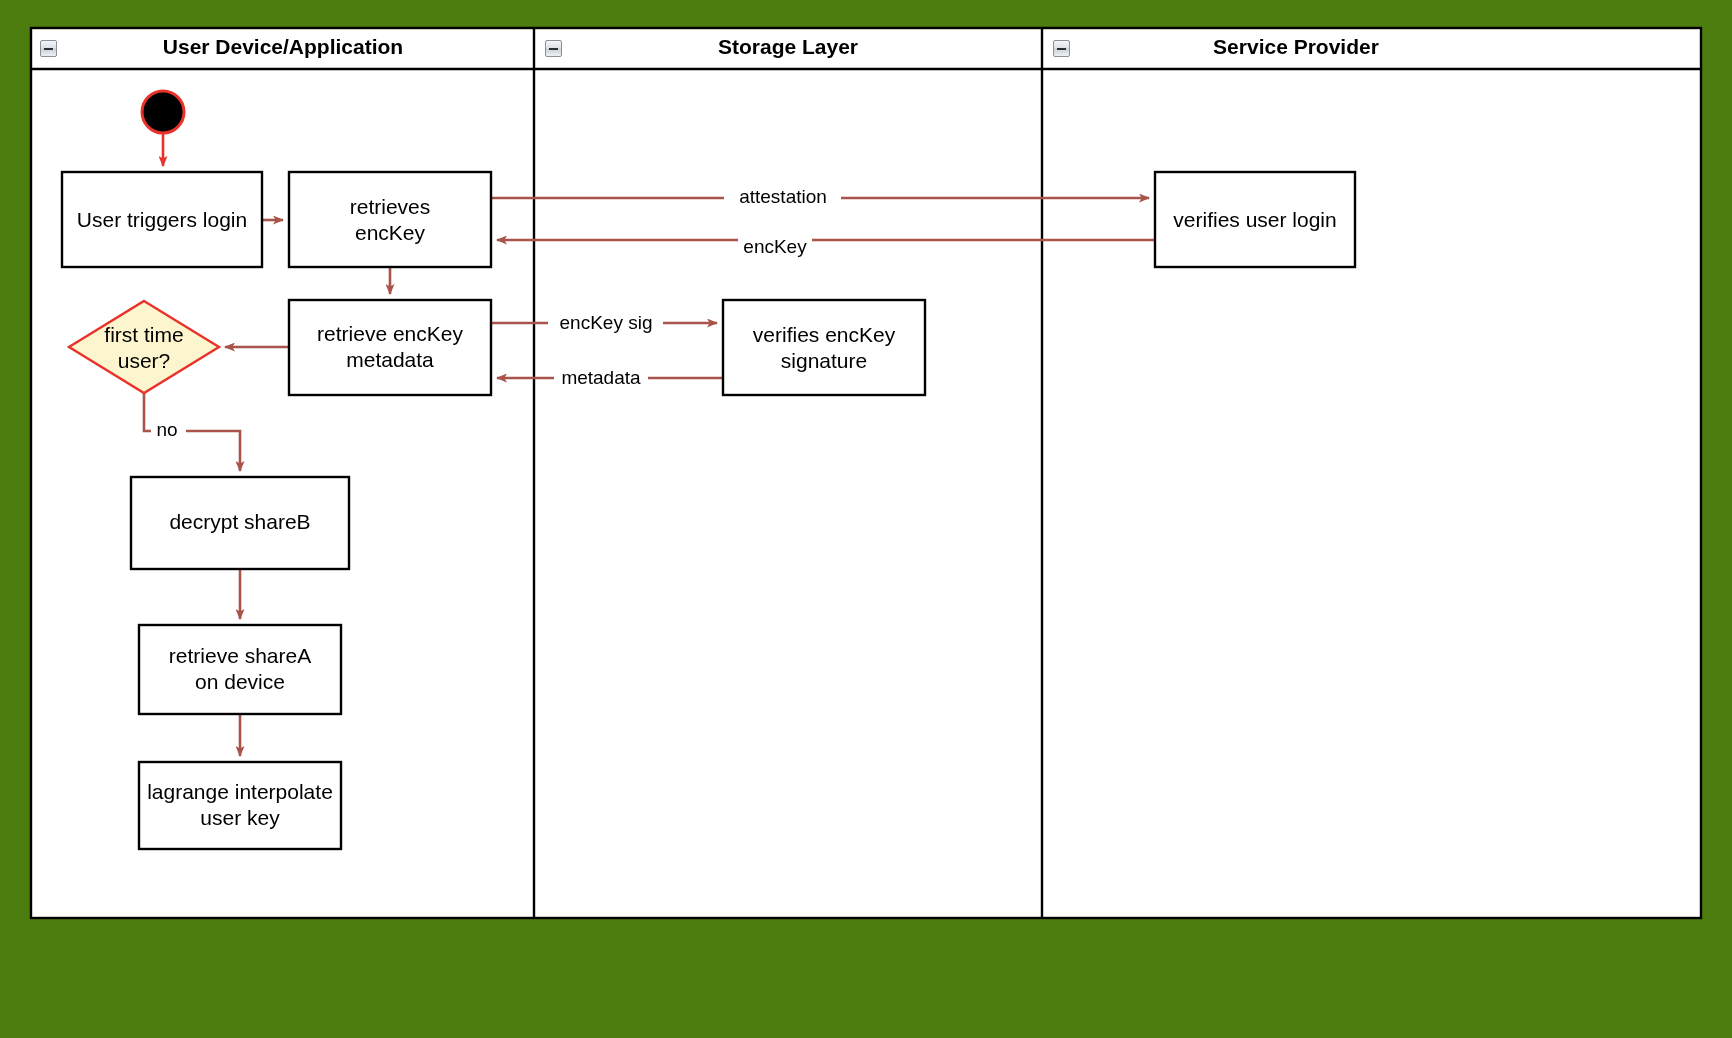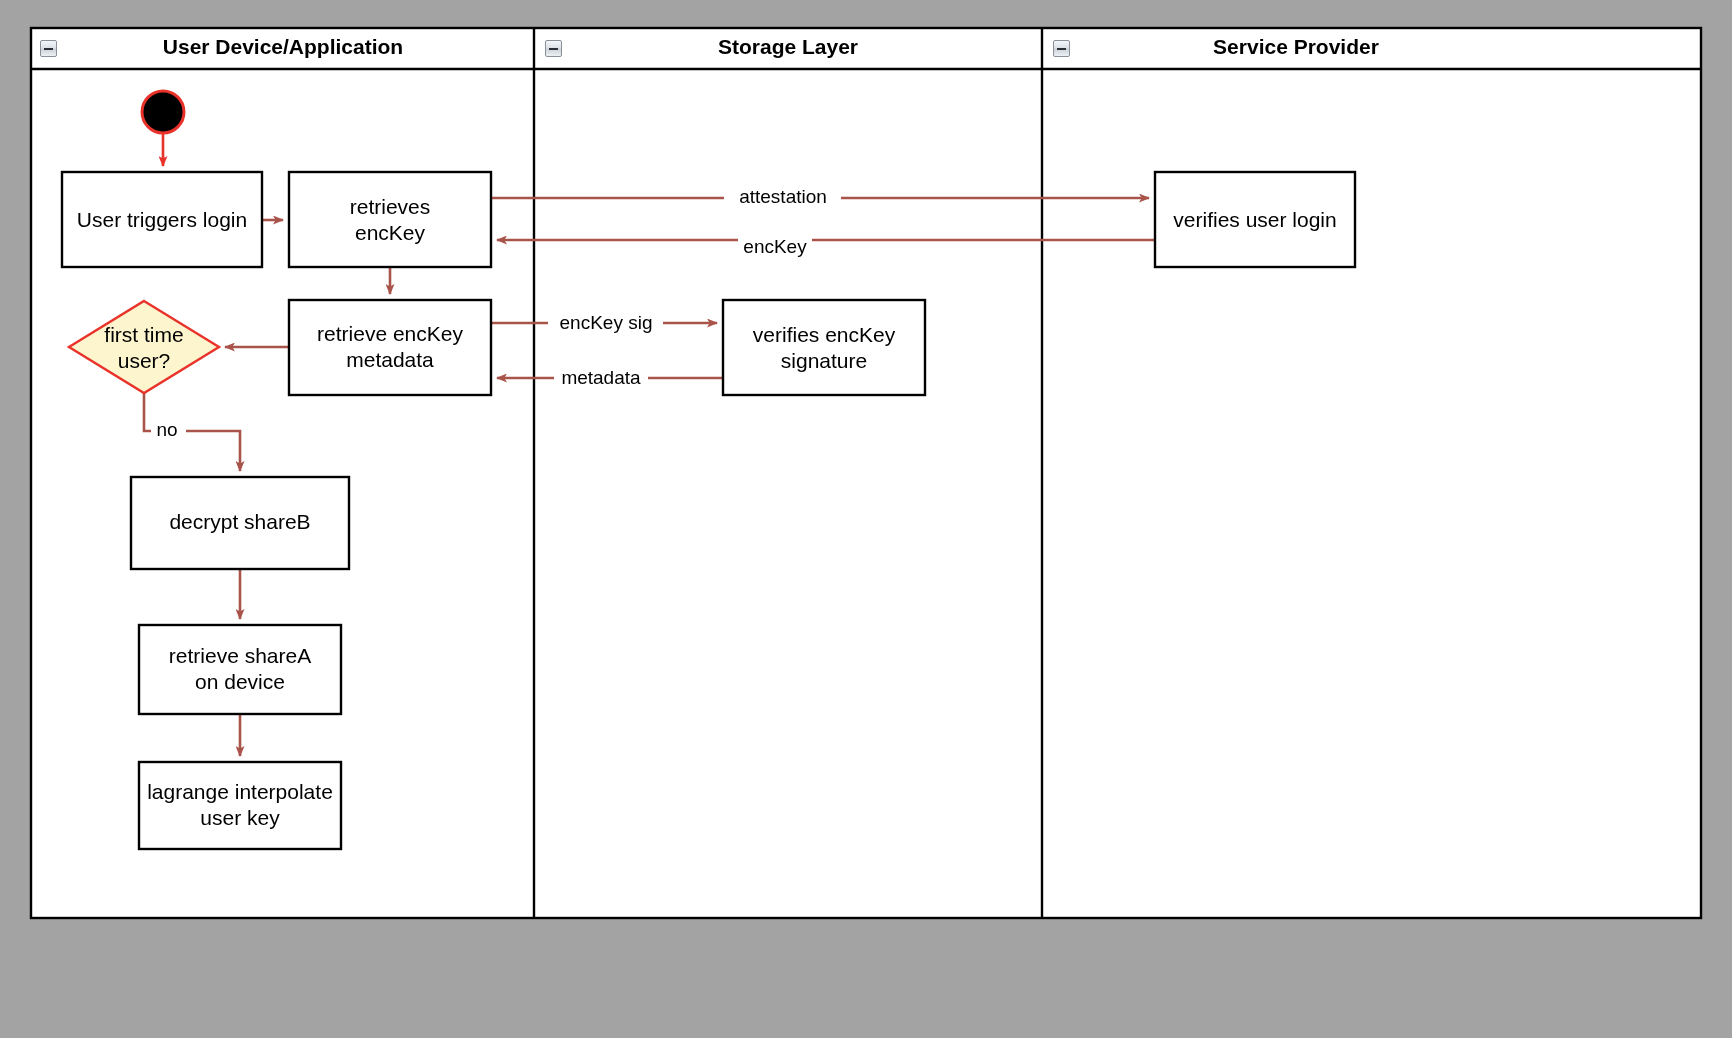--- a/index.html
+++ b/index.html
@@ -10,21 +10,21 @@
   body {
     width: 1732px;
     height: 1038px;
     font-family: "Liberation Sans", sans-serif;
     overflow: hidden;
   }
   #canvas {
     position: relative;
     width: 1732px;
     height: 1038px;
-    background: #a3a3a3;
+    background: #4d7c0f;
   }
   svg.diagram {
     position: absolute;
     top: 0;
     left: 0;
     width: 1732px;
     height: 1038px;
     display: block;
   }
   .lane-frame {

